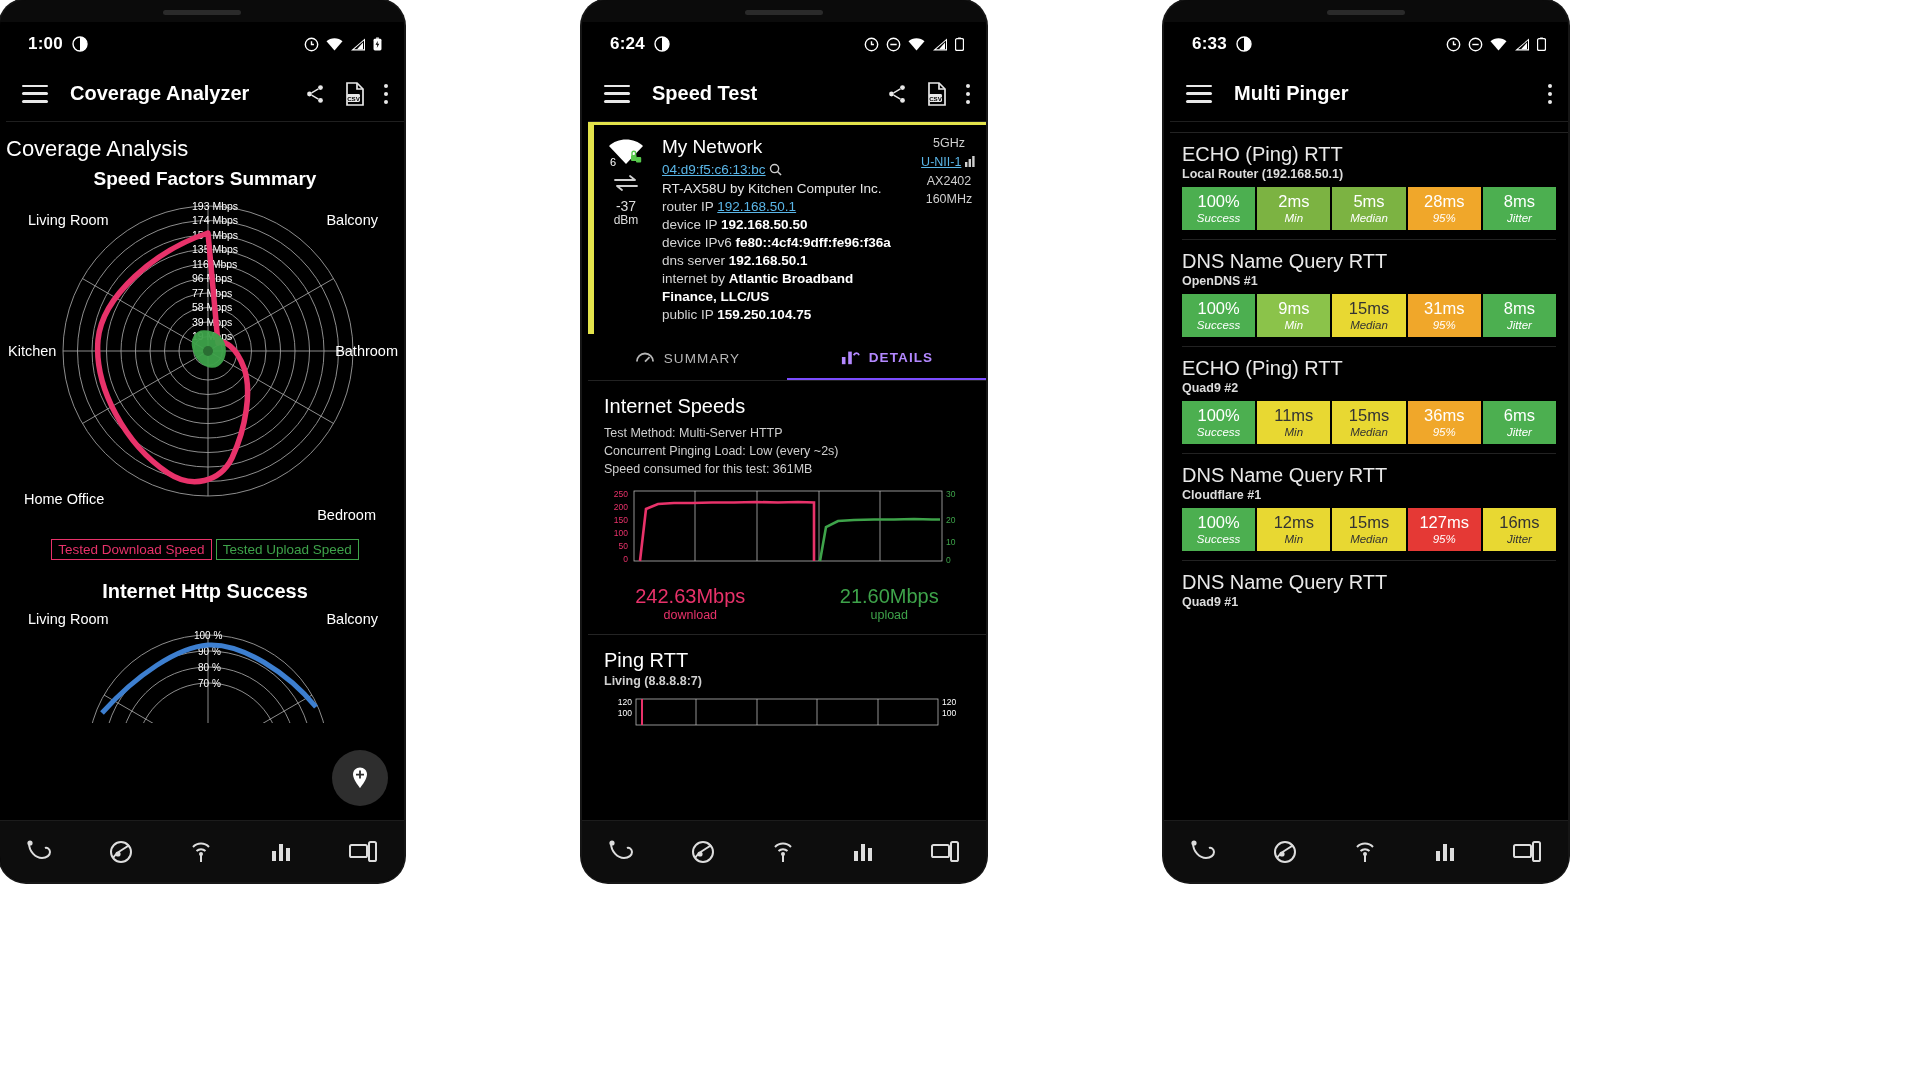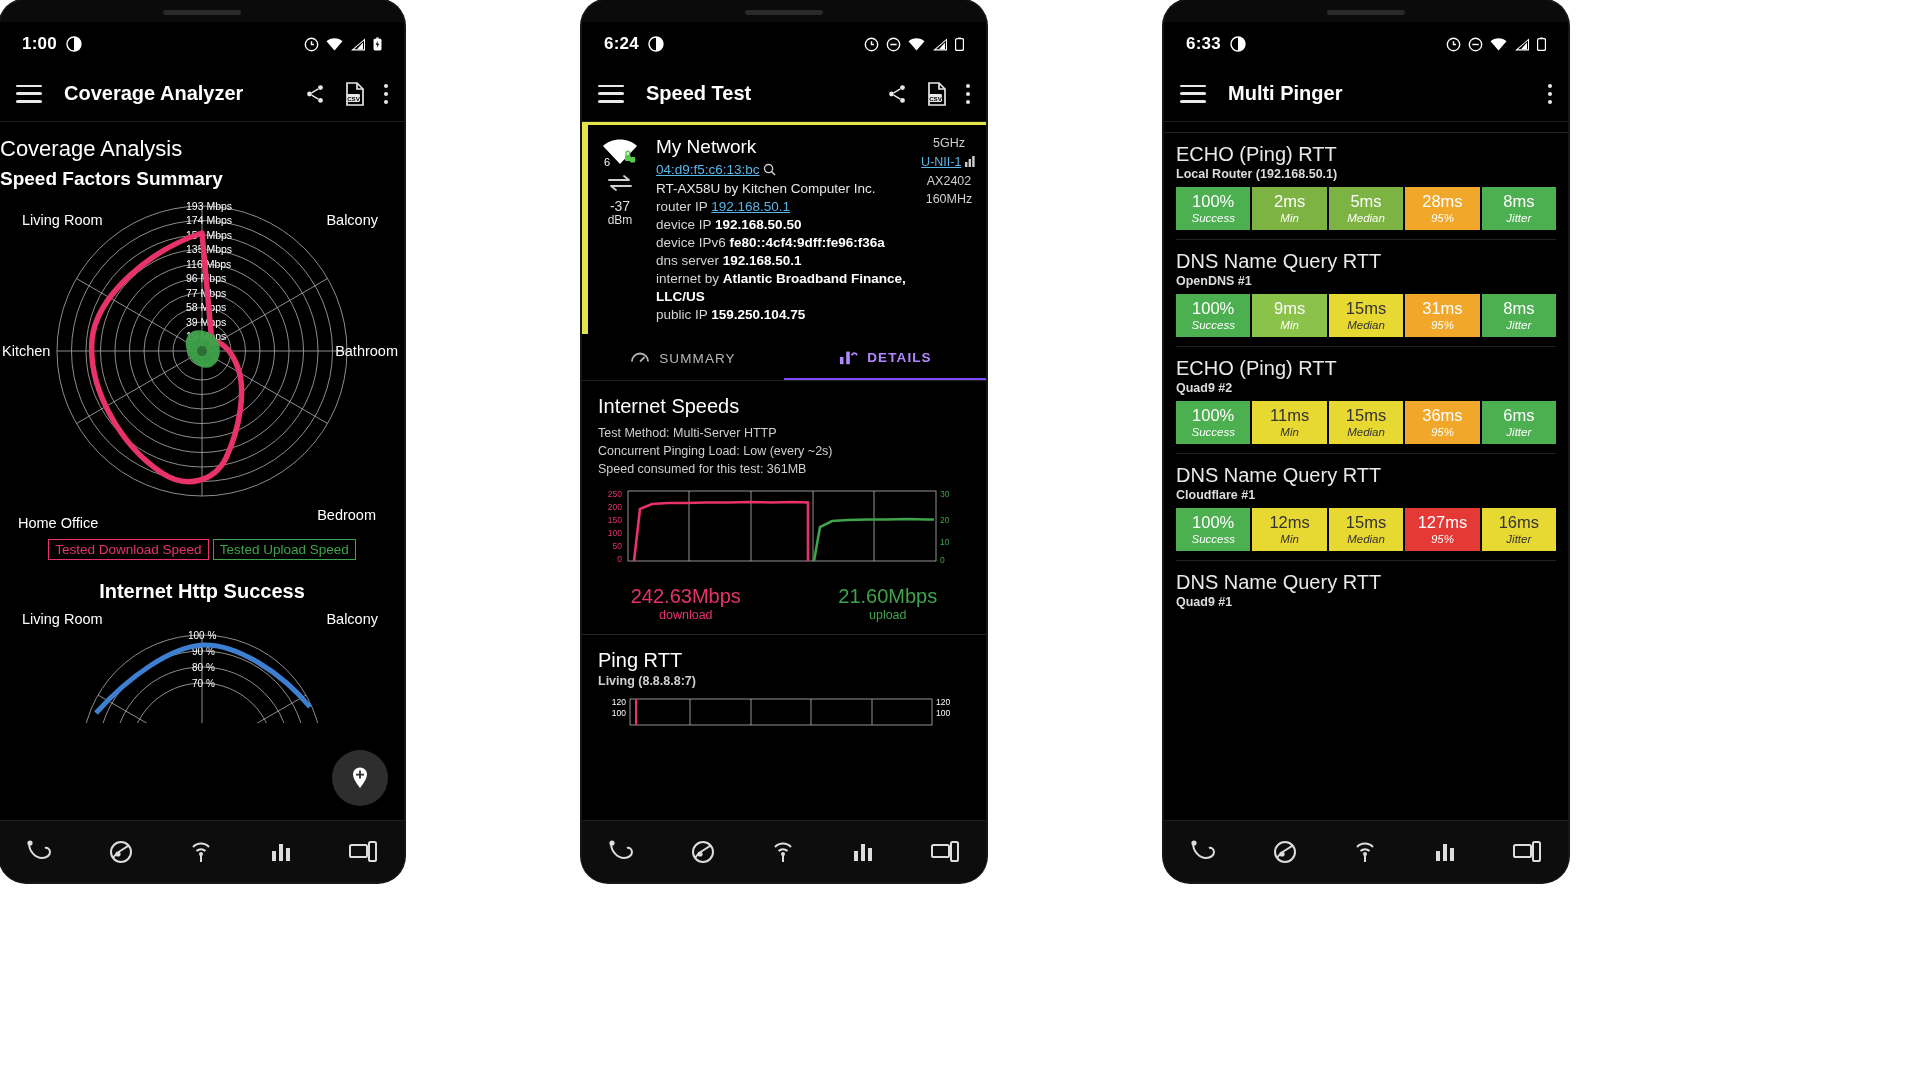--- a/index.html
+++ b/index.html
@@ -14,21 +14,21 @@
     border-radius:26px; overflow:hidden;
     box-shadow:0 0 0 2px #161616;
   }
   .phone .bezel-top {
     height:22px; background:#0b0b0b; position:relative;
   }
   .speaker {
     position:absolute; left:50%; top:10px; transform:translateX(-50%);
     width:78px; height:5px; border-radius:3px; background:#2a2a2a;
   }
-  .screen { background:#000; position:relative; overflow:hidden; }
+  .screen { background:#000; position:relative; overflow:hidden;padding-left:6px; }
 
   
   .statusbar {
     height:44px; display:flex; align-items:center; justify-content:space-between;
     padding:0 22px; color:#fff;
   }
   .sb-left { display:flex; align-items:center; gap:9px; }
   .sb-time { font-size:17px; font-weight:600; letter-spacing:.2px; }
   .sb-right { display:flex; align-items:center; gap:7px; }
 
@@ -42,21 +42,21 @@
   .appbar-title { font-size:20px; font-weight:700; margin-left:22px; white-space:nowrap; }
   .appbar-actions { margin-left:auto; display:flex; align-items:center; gap:18px; }
   .kebab { width:4px; display:flex; flex-direction:column; gap:4px; align-items:center; cursor:pointer; }
   .kebab i { width:4px; height:4px; border-radius:50%; background:#e8e8e8; display:block; }
 
   
   .content { position:relative; overflow:hidden; }
 
   
   .p1-h1 { color:#fff; font-size:22px; font-weight:400; text-align:left; padding-top:14px; }
-  .p1-h2 { color:#fff; font-size:19px; font-weight:700; text-align:left; padding-top:6px; }
+  .p1-h2 { color:#fff; font-size:19px; font-weight:700; text-align:center; padding-top:6px; }
   .radar-wrap { position:relative; }
   .radar-label { position:absolute; color:#fff; font-size:14.5px; white-space:nowrap; }
   .legend-row { display:flex; justify-content:center; gap:4px; margin-top:4px; }
   .legend-box { border:1.6px solid; padding:2px 6px; font-size:13.5px; white-space:nowrap; }
   .lg-dl { color:#e8326a; border-color:#e8326a; }
   .lg-ul { color:#3ea34a; border-color:#3ea34a; }
   .p1-h3 { color:#fff; font-size:20px; font-weight:700; text-align:center; padding-top:20px; }
 
   .fab {
     position:absolute; right:16px; bottom:14px;
@@ -185,21 +185,21 @@
 
       <div class="content" style="height:698px;">
         <div class="p1-h1">Coverage Analysis</div>
         <div class="p1-h2">Speed Factors Summary</div>
 
         <div class="radar-wrap" style="height:345px;">
           <span class="radar-label" style="left:22px; top:22px;">Living Room</span>
           <span class="radar-label" style="right:26px; top:22px;">Balcony</span>
           <span class="radar-label" style="right:6px; top:153px;">Bathroom</span>
           <span class="radar-label" style="right:28px; bottom:12px;">Bedroom</span>
-          <span class="radar-label" style="left:18px; bottom:4px;margin-top:40px;">Home Office</span>
+          <span class="radar-label" style="left:18px; bottom:28px;margin-top:40px;">Home Office</span>
           <span class="radar-label" style="left:2px; top:153px;">Kitchen</span>
 
           <svg width="404" height="345" viewBox="0 0 404 345">
             <g stroke="#b9b9b9" stroke-width="0.9" fill="none" opacity="0.85">
               <circle cx="202" cy="161" r="145"></circle>
                 <circle cx="202" cy="161" r="130.5"></circle>
                 <circle cx="202" cy="161" r="116"></circle>
               <circle cx="202" cy="161" r="101.5"></circle>
                 <circle cx="202" cy="161" r="87"></circle>
                 <circle cx="202" cy="161" r="72.5"></circle>

